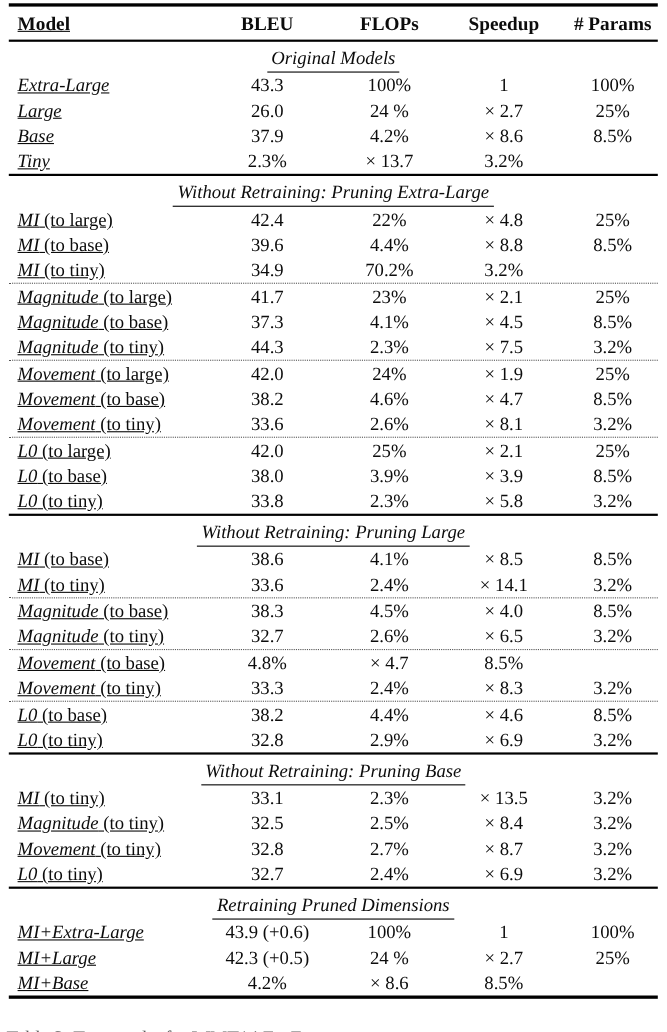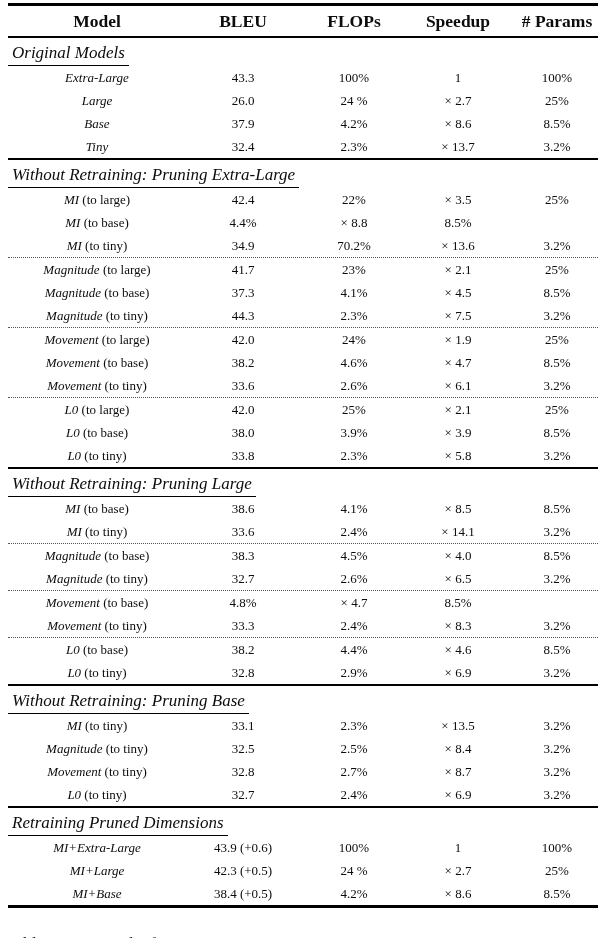--- a/index.html
+++ b/index.html
@@ -10,29 +10,29 @@
   }
   .page{position:relative;width:606px;height:938px;background:#ffffff;}
   .tablewrap{padding:3px 8px 0 8px;}
   .rule{width:590px;background:#000;}
   .rule.heavy{height:3px;}
   .rule.light{height:2px;}
   .row{
     display:grid;
     grid-template-columns:170px 130px 92px 116px 82px;
     height:23px;line-height:23px;
-    font-size:13px;
+    font-size:17px;
   }
   .header-row{height:30px;line-height:30px;font-weight:bold;font-size:17.5px;}
   .cell{white-space:nowrap;}
-  .cell.model{text-align:center;padding-left:8px;}
+  .cell.model{text-align:left;padding-left:8px;text-decoration:underline;}
   .cell.num{text-align:center;}
   .header-row .cell.model{padding-left:8px;}
   .sec-head{
-    height:28px;line-height:24px;
+    height:28px;line-height:24px;text-align:center;
     padding-top:3px;box-sizing:border-box;
   }
   .sec-title{
     display:inline-block;
     font-style:italic;font-size:17px;
     border-bottom:1.4px solid #000;
     padding:0 4px 0px 4px;
   }
   .group.dotted{border-top:1.5px dotted #555;}
   .caption-clip{
@@ -82,49 +82,48 @@
             </div>
             <div class="row">
               <div class="cell model"><i>Base</i></div>
               <div class="cell num">37.9</div>
               <div class="cell num">4.2%</div>
               <div class="cell num">× 8.6</div>
               <div class="cell num">8.5%</div>
             </div>
             <div class="row">
               <div class="cell model"><i>Tiny</i></div>
-              <div class="cell num">32.4</div>
               <div class="cell num">2.3%</div>
               <div class="cell num">× 13.7</div>
               <div class="cell num">3.2%</div>
             </div>
           </div>
         </div>
         <div class="rule light"></div>
         <div class="section">
           <div class="sec-head"><span class="sec-title">Without Retraining: Pruning Extra-Large</span></div>
           <div class="group">
             <div class="row">
               <div class="cell model"><i>MI</i><span> (to large)</span></div>
               <div class="cell num">42.4</div>
               <div class="cell num">22%</div>
-              <div class="cell num">× 3.5</div>
+              <div class="cell num">× 4.8</div>
               <div class="cell num">25%</div>
             </div>
             <div class="row">
               <div class="cell model"><i>MI</i><span> (to base)</span></div>
+              <div class="cell num">39.6</div>
               <div class="cell num">4.4%</div>
               <div class="cell num">× 8.8</div>
               <div class="cell num">8.5%</div>
             </div>
             <div class="row">
               <div class="cell model"><i>MI</i><span> (to tiny)</span></div>
               <div class="cell num">34.9</div>
               <div class="cell num">70.2%</div>
-              <div class="cell num">× 13.6</div>
               <div class="cell num">3.2%</div>
             </div>
           </div>
           <div class="group dotted">
             <div class="row">
               <div class="cell model"><i>Magnitude</i><span> (to large)</span></div>
               <div class="cell num">41.7</div>
               <div class="cell num">23%</div>
               <div class="cell num">× 2.1</div>
               <div class="cell num">25%</div>
@@ -156,21 +155,21 @@
               <div class="cell model"><i>Movement</i><span> (to base)</span></div>
               <div class="cell num">38.2</div>
               <div class="cell num">4.6%</div>
               <div class="cell num">× 4.7</div>
               <div class="cell num">8.5%</div>
             </div>
             <div class="row">
               <div class="cell model"><i>Movement</i><span> (to tiny)</span></div>
               <div class="cell num">33.6</div>
               <div class="cell num">2.6%</div>
-              <div class="cell num">× 6.1</div>
+              <div class="cell num">× 8.1</div>
               <div class="cell num">3.2%</div>
             </div>
           </div>
           <div class="group dotted">
             <div class="row">
               <div class="cell model"><i>L0</i><span> (to large)</span></div>
               <div class="cell num">42.0</div>
               <div class="cell num">25%</div>
               <div class="cell num">× 2.1</div>
               <div class="cell num">25%</div>
@@ -305,21 +304,20 @@
             </div>
             <div class="row">
               <div class="cell model"><i>MI+Large</i></div>
               <div class="cell num">42.3 (+0.5)</div>
               <div class="cell num">24 %</div>
               <div class="cell num">× 2.7</div>
               <div class="cell num">25%</div>
             </div>
             <div class="row">
               <div class="cell model"><i>MI+Base</i></div>
-              <div class="cell num">38.4 (+0.5)</div>
               <div class="cell num">4.2%</div>
               <div class="cell num">× 8.6</div>
               <div class="cell num">8.5%</div>
             </div>
           </div>
         </div>
       </div>
 
     <div class="rule heavy"></div>
   </div>

